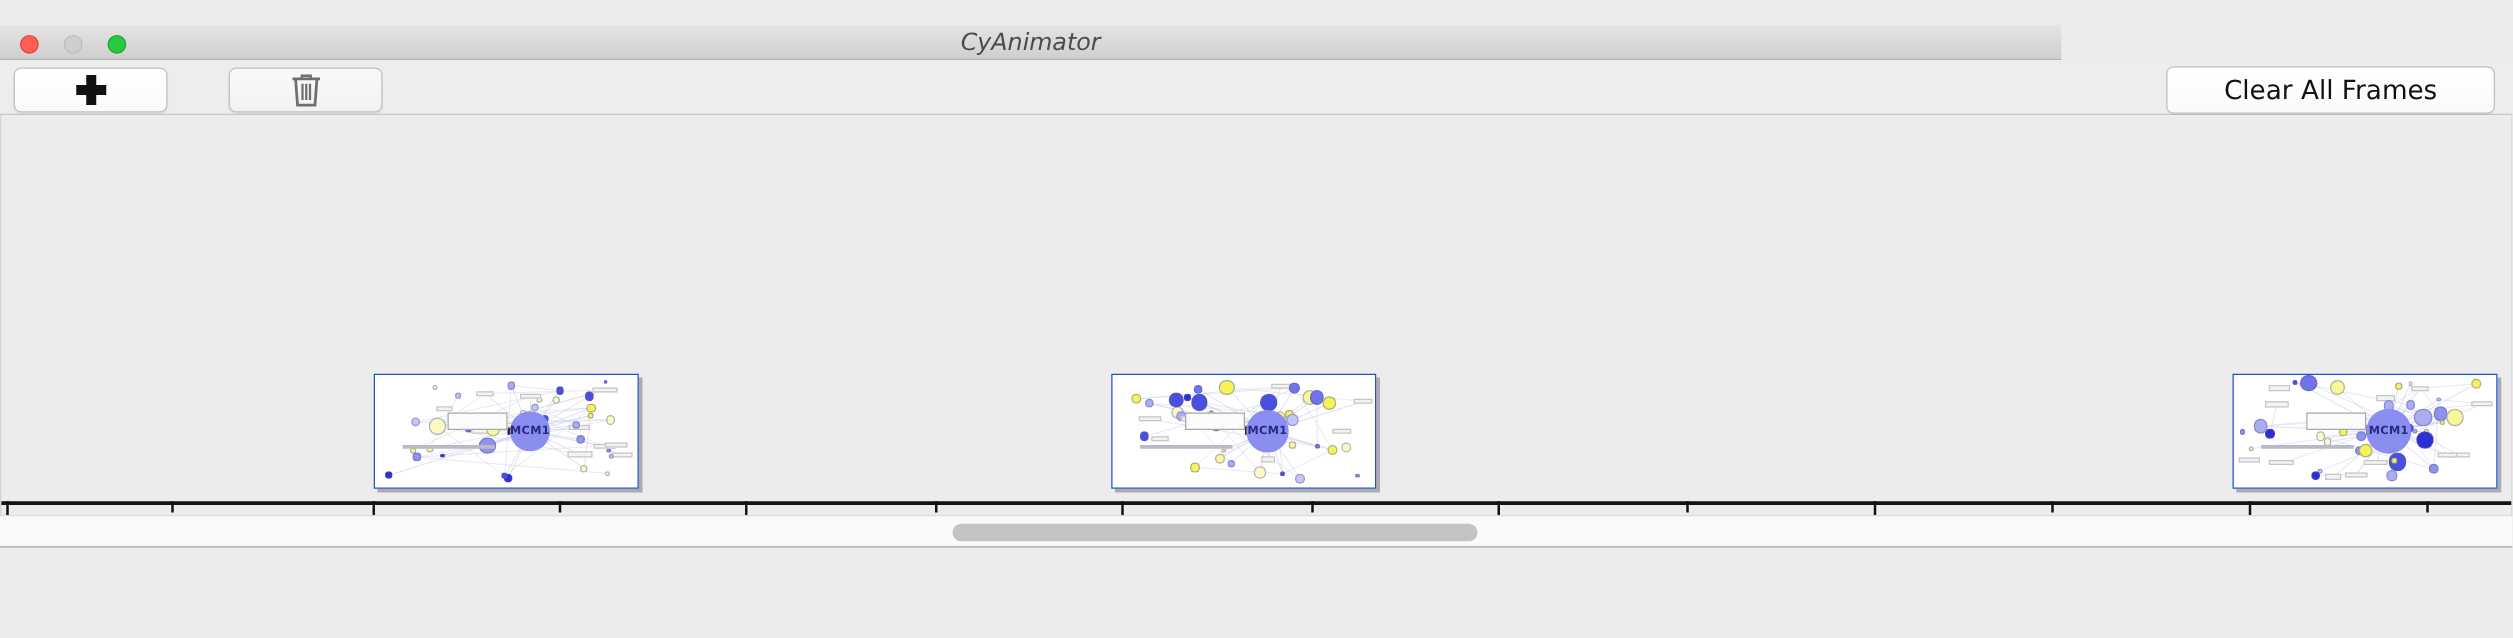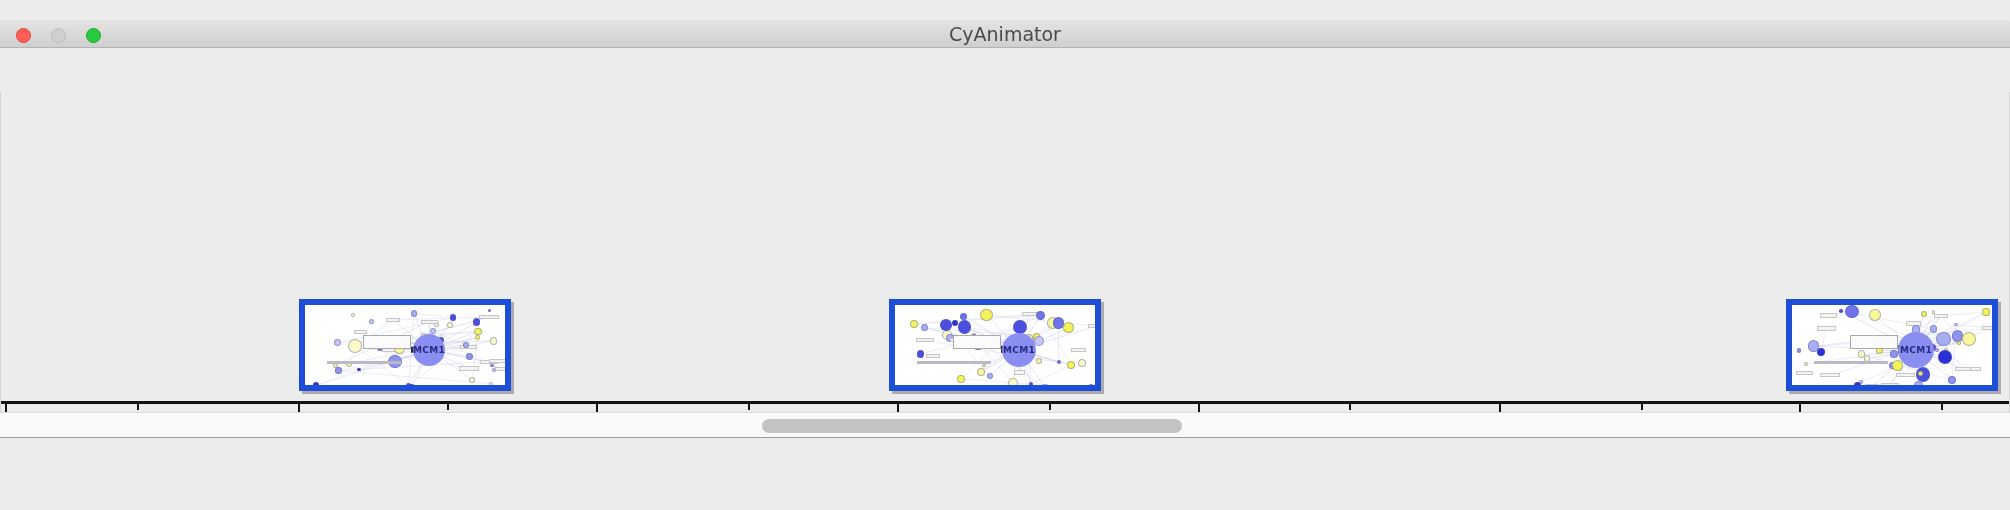--- a/index.html
+++ b/index.html
@@ -28,23 +28,24 @@
     background: #8b8f96;
   }
   .bg-strip .bg-label {
     position: absolute; left: 449px; top: -6px;
     font-size: 21px; color: #161616; letter-spacing: .2px;
     font-family: "DejaVu Sans", "Liberation Sans", sans-serif;
   }
 
   
   .titlebar {
-    position: absolute; left: 0; top: 20px; width: 2010px; height: 28px;
+    position: absolute; left: 0; top: 20px; width: 1649px; height: 28px;
     background: linear-gradient(#e4e4e4, #cfcfcf);
     border-bottom: 1px solid #b3b3b3;
+    font-style: italic;
   }
   .traffic { position: absolute; top: 8px; width: 15px; height: 15px; border-radius: 50%; }
   .traffic.close  { left: 16px;  background: #ff5f56; border: 1px solid #e0443e; }
   .traffic.min    { left: 51px;  background: #cfcfcf; border: 1px solid #bdbdbd; }
   .traffic.zoom   { left: 86px;  background: #27c93f; border: 1px solid #1aab29; }
   .window-title {
     position: absolute; left: 0; right: 0; top: 3px;
     text-align: center; font-size: 19px; color: #4b4b4b;
   }
 
@@ -89,21 +90,21 @@
   }
   .tick { position: absolute; background: #121212; width: 2px; }
   .tick.major { top: 309px; height: 17px; }
   .tick.minor { top: 309px; height: 9px; }
 
   
   .frame {
     position: absolute; top: 207px;
     width: 212px; height: 92px;
     background: #ffffff;
-    border: 6px solid #1d4ed8;
+    border: 1px solid #1d4ed8;
     box-shadow: 3px 3px 0 rgba(120,120,120,.55);
     overflow: hidden;
   }
   .frame .net { position: absolute; inset: 0; }
   .node { position: absolute; border-radius: 50%; }
   .lbl  { position: absolute; background: #f3f3f3; border: 1px solid #c6c6c6;
           font-size: 3px; color: #777; overflow: hidden; }
   .hub  { position: absolute; border-radius: 50%; background: #8a8ef0;
           display: flex; align-items: center; justify-content: center;
           color: #262a80; font-size: 9px; font-weight: bold; letter-spacing: .3px; }
@@ -131,20 +132,34 @@
 <div id="app">
 
 
   <div class="titlebar">
     <div class="traffic close"></div>
     <div class="traffic min"></div>
     <div class="traffic zoom"></div>
     <div class="window-title">CyAnimator</div>
   </div>
 
+  <div class="toolbar">
+    <div class="btn btn-add">
+      <span class="ico-plus"></span>
+    </div>
+    <div class="btn sub btn-del">
+      <svg width="26" height="30" viewBox="0 0 26 30">
+        <path d="M2 6 H24" stroke="#6f6f6f" stroke-width="2.2" fill="none"></path>
+        <path d="M9.5 6 V3.5 H16.5 V6" stroke="#6f6f6f" stroke-width="2" fill="none"></path>
+        <path d="M4.5 6.5 L6 27 H20 L21.5 6.5" stroke="#6f6f6f" stroke-width="2.2" fill="none"></path>
+        <path d="M10 10 V23 M13 10 V23 M16 10 V23" stroke="#6f6f6f" stroke-width="1.8" fill="none"></path>
+      </svg>
+    </div>
+    <div class="btn btn-clear">Clear All Frames</div>
+  </div>
 
   <div class="timeline">
 
     <div class="frame" id="f0" style="left:298px;">
         <div class="net">
           <svg width="210" height="90" style="position: absolute; left: 0px; top: 0px;">
             <line x1="124" y1="45" x2="171.6" y2="16.9" stroke="#c9cbe4" stroke-width="0.5"></line>
             <line x1="124" y1="45" x2="131.2" y2="20.0" stroke="#c9cbe4" stroke-width="0.5"></line>
             <line x1="124" y1="45" x2="106.6" y2="82.7" stroke="#c9cbe4" stroke-width="0.5"></line>
             <line x1="124" y1="45" x2="163.7" y2="42.4" stroke="#c9cbe4" stroke-width="0.5"></line>

